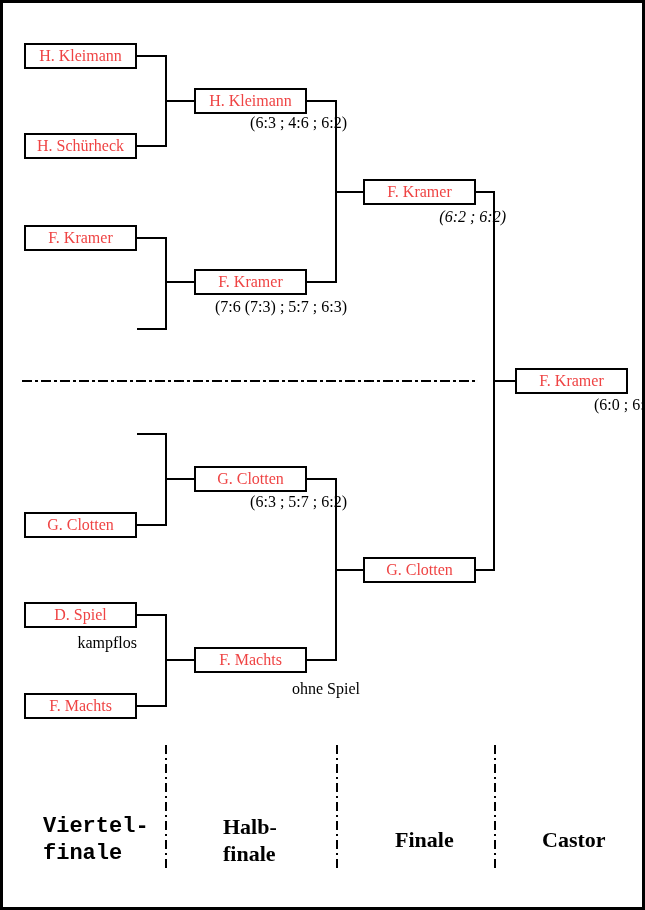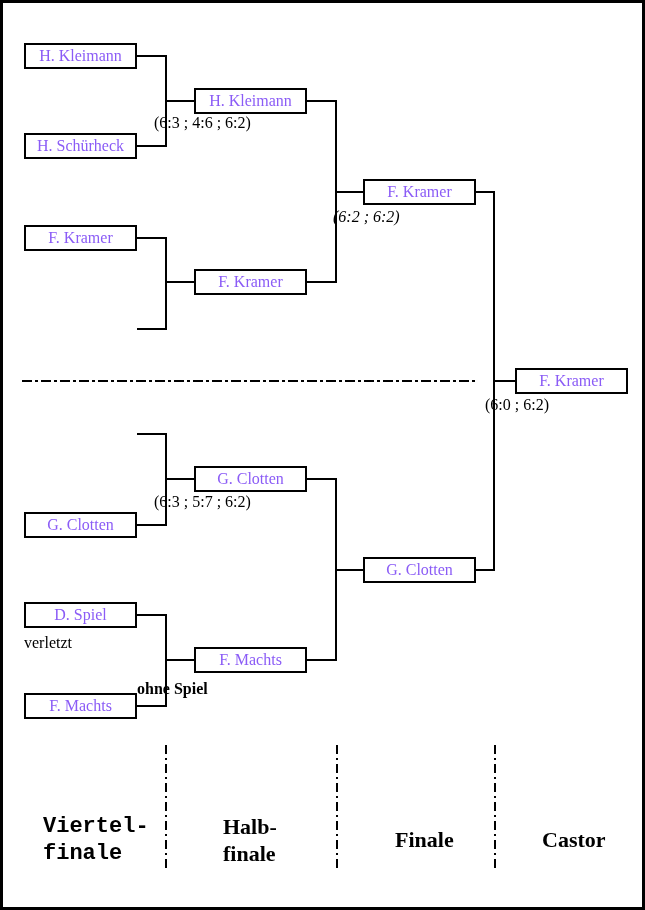--- a/index.html
+++ b/index.html
@@ -23,28 +23,28 @@
   .pbox {
     position: absolute;
     width: 113px;
     height: 26px;
     border: 2px solid #000000;
     background: #ffffff;
     display: flex;
     align-items: center;
     justify-content: center;
     font-size: 16px;
-    color: #8b5cf6;
+    color: #ef4444;
     white-space: nowrap;
   }
   .note {
     position: absolute;
     font-size: 16px;
     color: #000000;
-    text-align: left;
+    text-align: right;
     white-space: nowrap;
   }
   .stage-label {
     position: absolute;
     font-size: 22px;
     font-weight: bold;
     color: #000000;
     line-height: 27px;
     white-space: nowrap;
   }
@@ -71,21 +71,21 @@
   .r3-1 { left: 360px; top: 554px; }
 
   
   .win-box { left: 512px; top: 365px; }
 
   
   .note-r1-6   { left: 21px;  top: 631px; width: 113px; }
   .note-r2-0   { left: 151px; top: 111px; width: 193px; }
   .note-r2-1   { left: 151px; top: 295px; width: 193px; }
   .note-r2-2   { left: 151px; top: 490px; width: 193px; }
-  .note-r2-3   { left: 134px; top: 677px; width: 193px; font-weight: bold; }
+  .note-r2-3   { left: 164px; top: 677px; width: 193px; }
   .note-r3-0   { left: 330px; top: 205px; width: 173px; font-style: italic; }
   .note-r3-1   { left: 330px; top: 583px; width: 173px; }
   .note-winner { left: 482px; top: 393px; width: 173px; }
 
   
   .stage-0 { left: 40px;  top: 810px; font-family: Liberation Mono, monospace; }
   .stage-1 { left: 220px; top: 810px; }
   .stage-2 { left: 392px; top: 823px; }
   .stage-3 { left: 539px; top: 823px; }
 </style>
@@ -111,26 +111,27 @@
     <path d="M163,742 V867" stroke-dasharray="9 4 2 4"></path>
     <path d="M334,742 V867" stroke-dasharray="9 4 2 4"></path>
     <path d="M492,742 V867" stroke-dasharray="9 4 2 4"></path>
   </svg>
 
   <div class="pbox r1-0">H. Kleimann</div>
   <div class="pbox r1-1">H. Schürheck</div>
   <div class="pbox r1-2">F. Kramer</div>
   <div class="pbox r1-5">G. Clotten</div>
   <div class="pbox r1-6">D. Spiel</div>
-  <div class="note note-r1-6">verletzt</div>
+  <div class="note note-r1-6">kampflos</div>
   <div class="pbox r1-7">F. Machts</div>
 
   <div class="pbox r2-0">H. Kleimann</div>
   <div class="note note-r2-0">(6:3 ; 4:6 ; 6:2)</div>
   <div class="pbox r2-1">F. Kramer</div>
+  <div class="note note-r2-1">(7:6 (7:3) ; 5:7 ; 6:3)</div>
   <div class="pbox r2-2">G. Clotten</div>
   <div class="note note-r2-2">(6:3 ; 5:7 ; 6:2)</div>
   <div class="pbox r2-3">F. Machts</div>
   <div class="note note-r2-3">ohne Spiel</div>
 
   <div class="pbox r3-0">F. Kramer</div>
   <div class="note note-r3-0">(6:2 ; 6:2)</div>
   <div class="pbox r3-1">G. Clotten</div>
 
   <div class="pbox win-box">F. Kramer</div>

